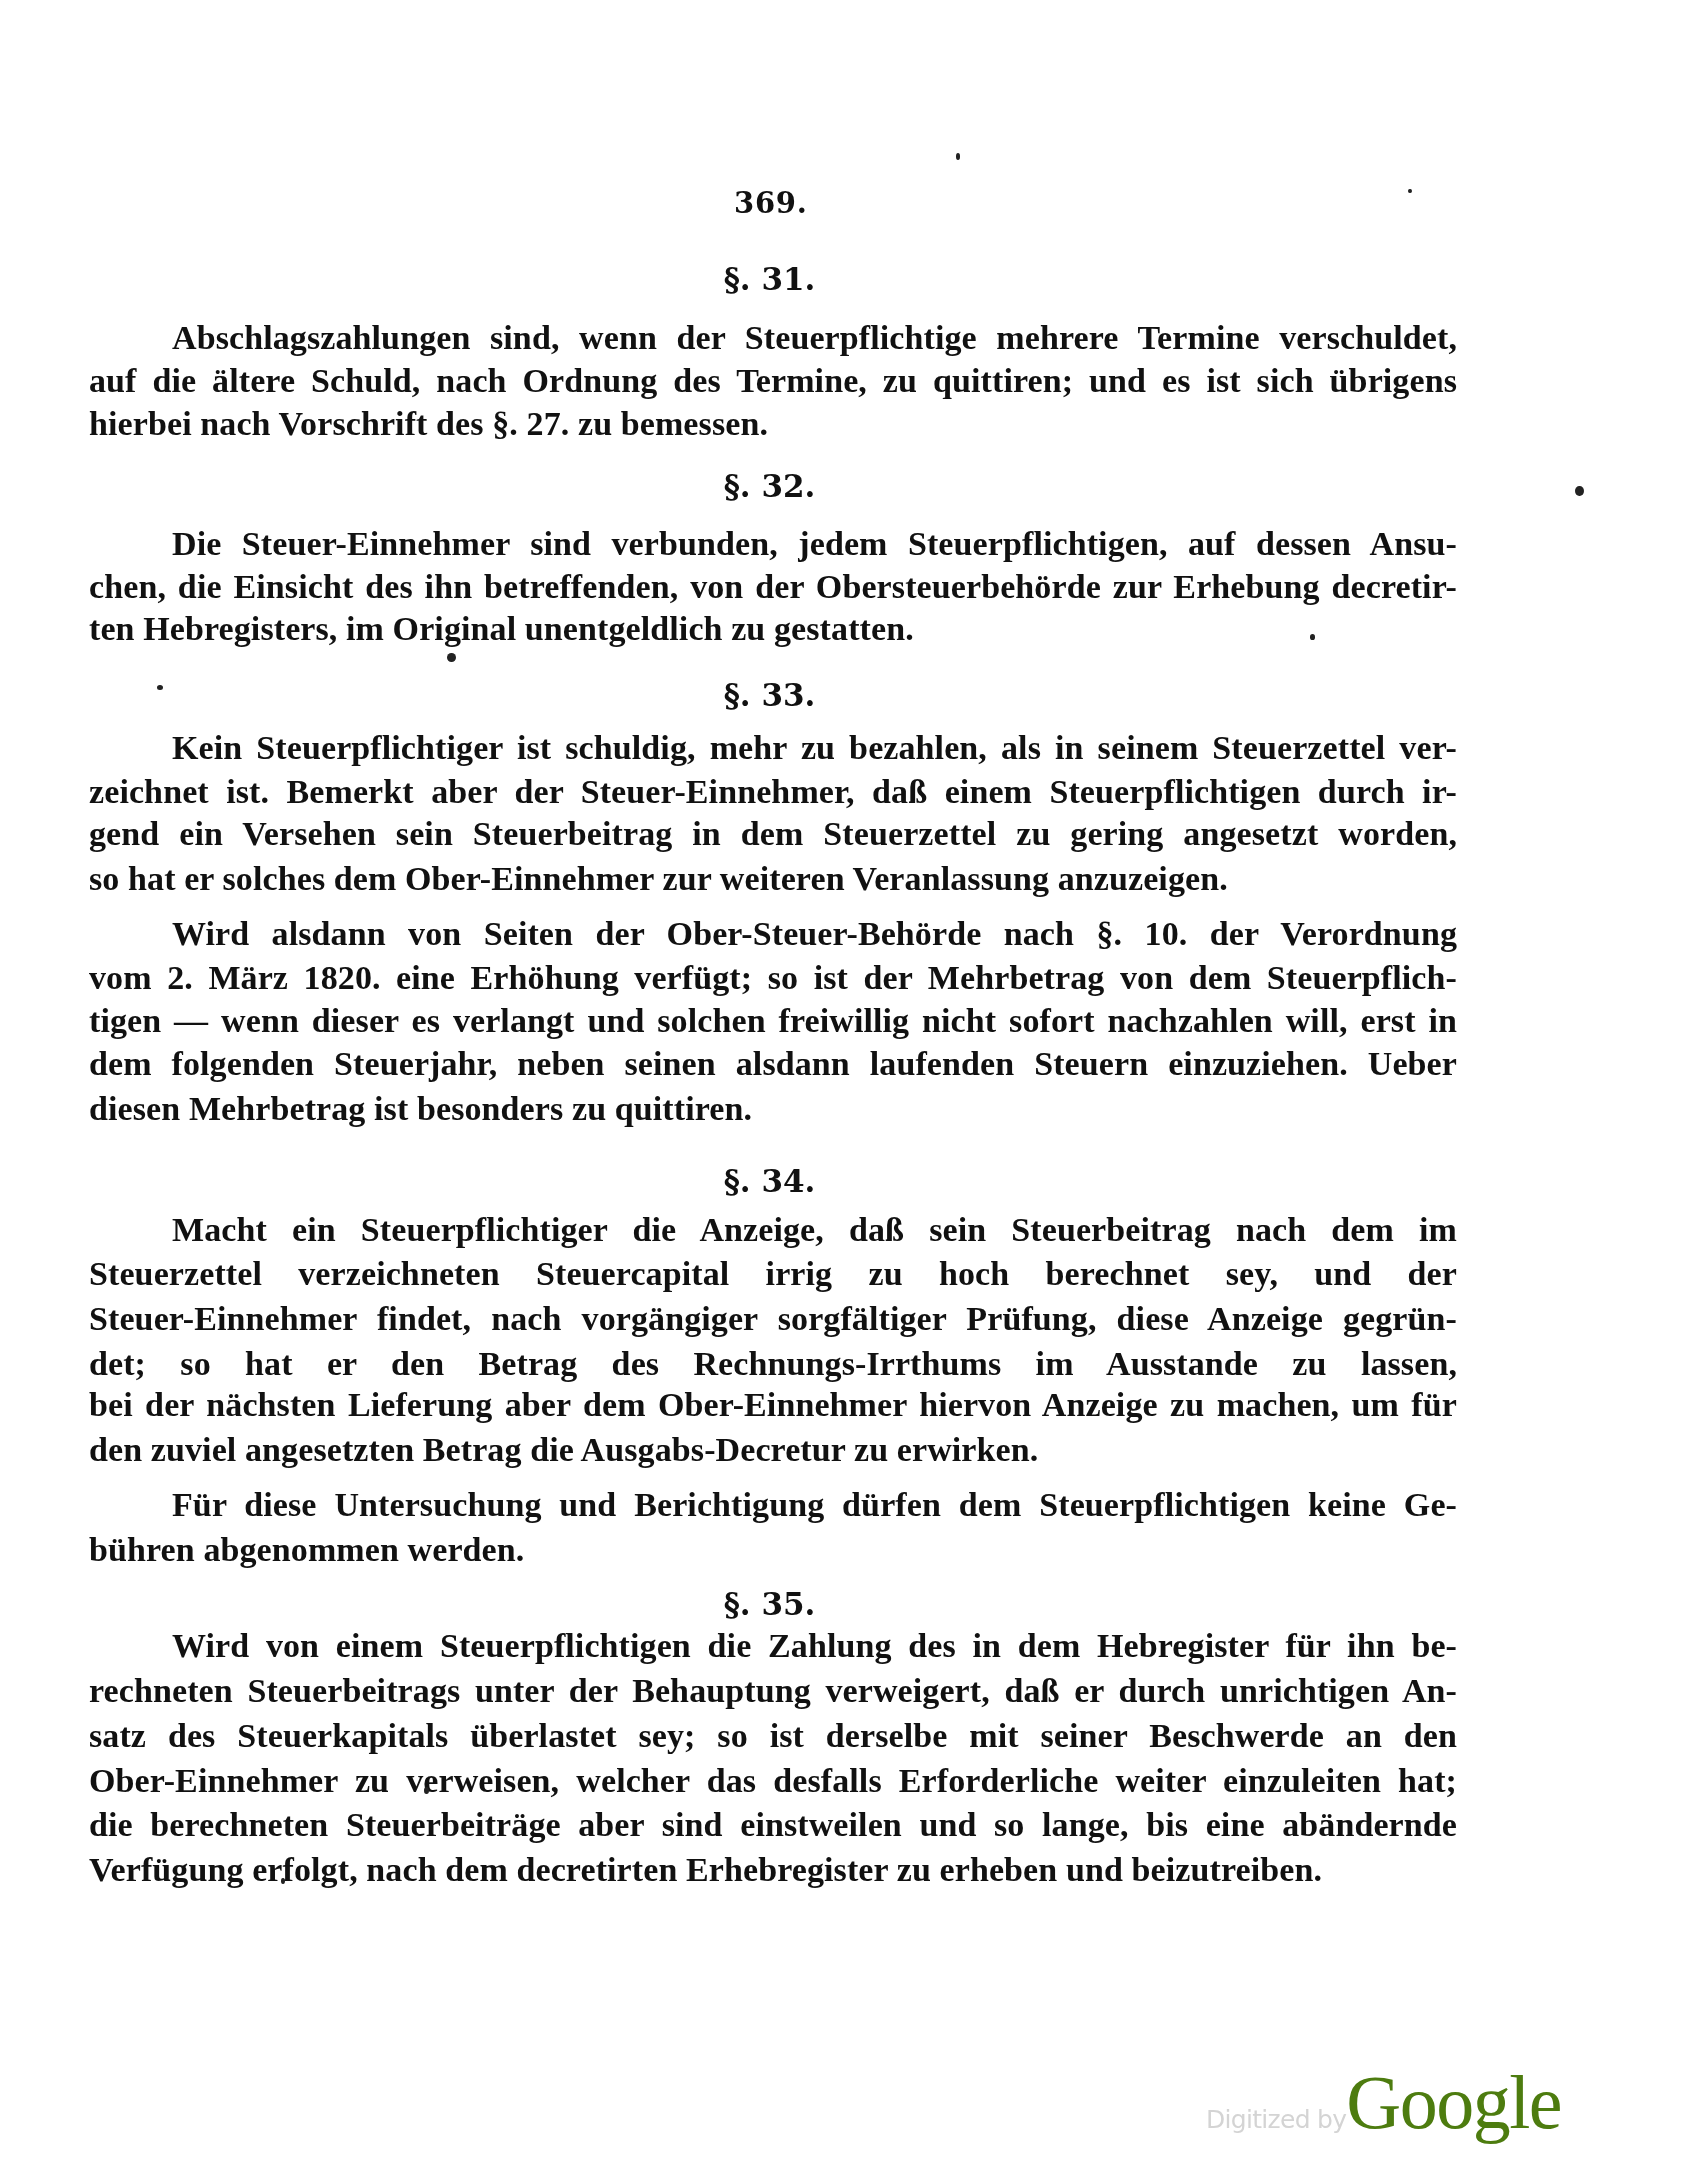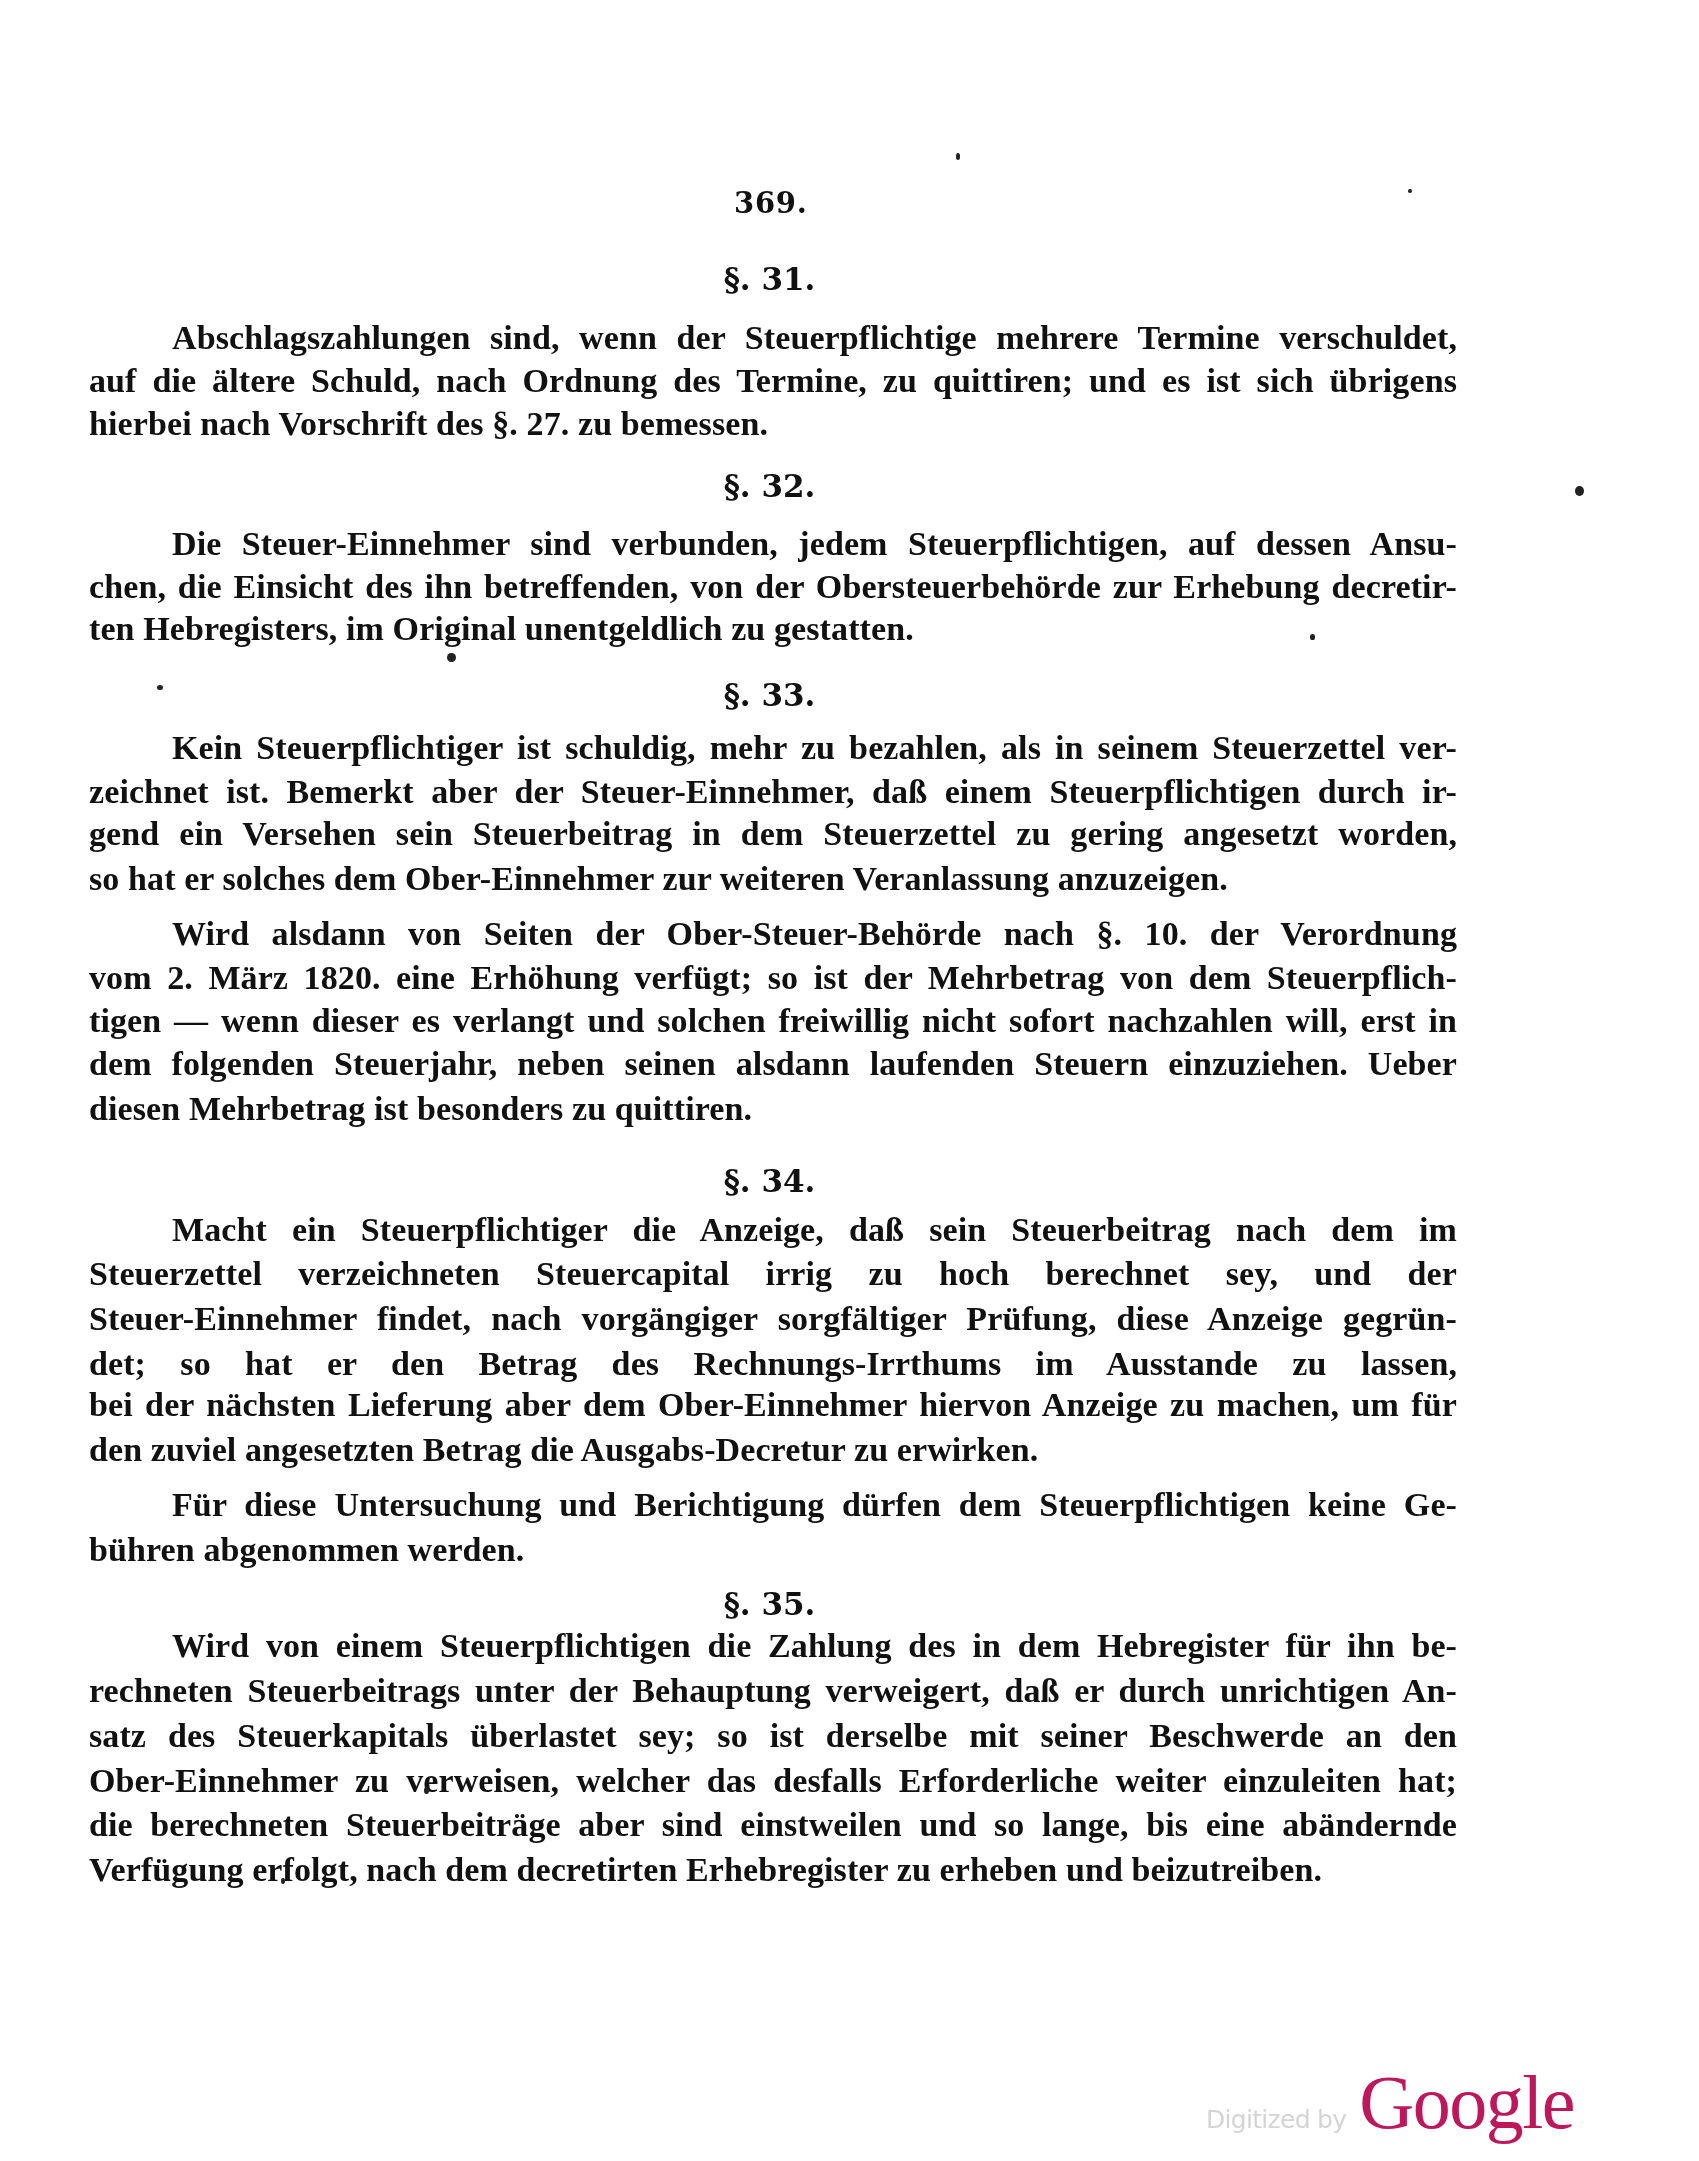--- a/index.html
+++ b/index.html
@@ -26,25 +26,25 @@
   }
   .line.indent { left: 172px; width: 1285px; }
   .line.last { text-align-last: left; }
   .speck { position: absolute; background: #222; border-radius: 50%; }
   .watermark {
     position: absolute; left: 1206px; top: 2059px; height: 66px;
     display: flex; align-items: baseline; white-space: nowrap;
   }
   .wm-small {
     font-family: "DejaVu Sans", "Liberation Sans", sans-serif;
-    font-size: 25px; color: #d4d4d4; margin-right: 13px; letter-spacing: -0.7px;
+    font-size: 25px; color: #d4d4d4; margin-right: 0; letter-spacing: -0.7px;
   }
   .wm-brand {
     font-family: "Liberation Serif", "DejaVu Serif", serif;
-    font-size: 76px; color: #be185d; letter-spacing: -1.5px;
+    font-size: 76px; color: #4d7c0f; letter-spacing: -1.5px;
   }
 </style>
 </head>
 <body>
 
 <div>
 
   <div class="page-number">369.</div>
 
   <div class="section-heading" style="top:261px">§. 31.</div>

